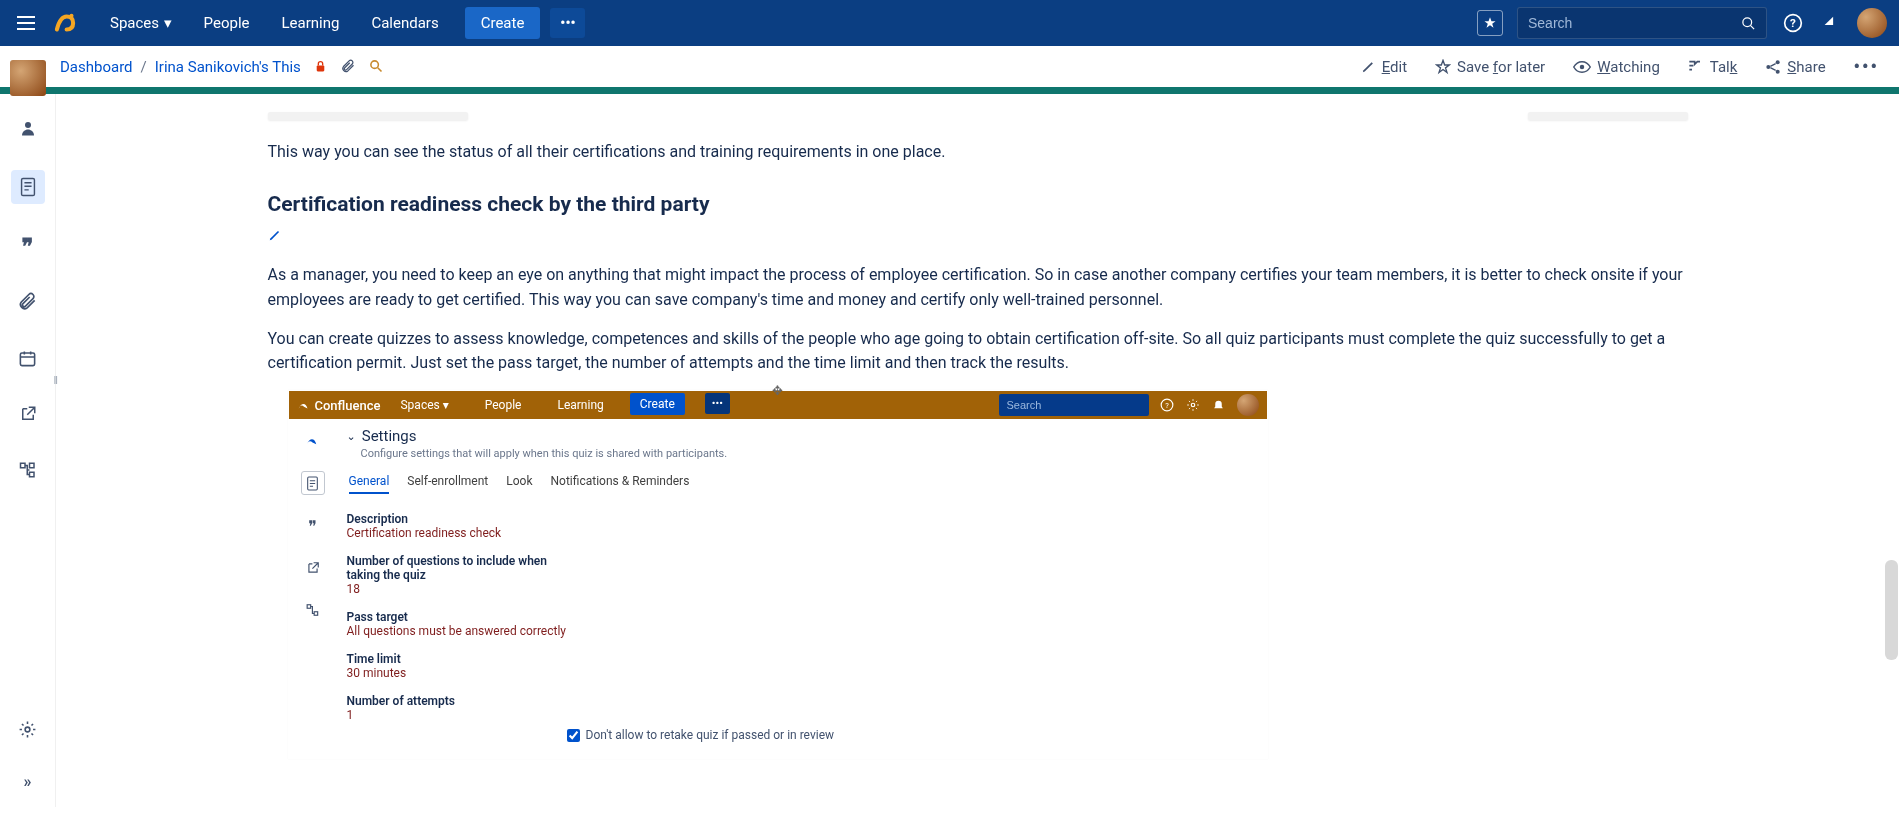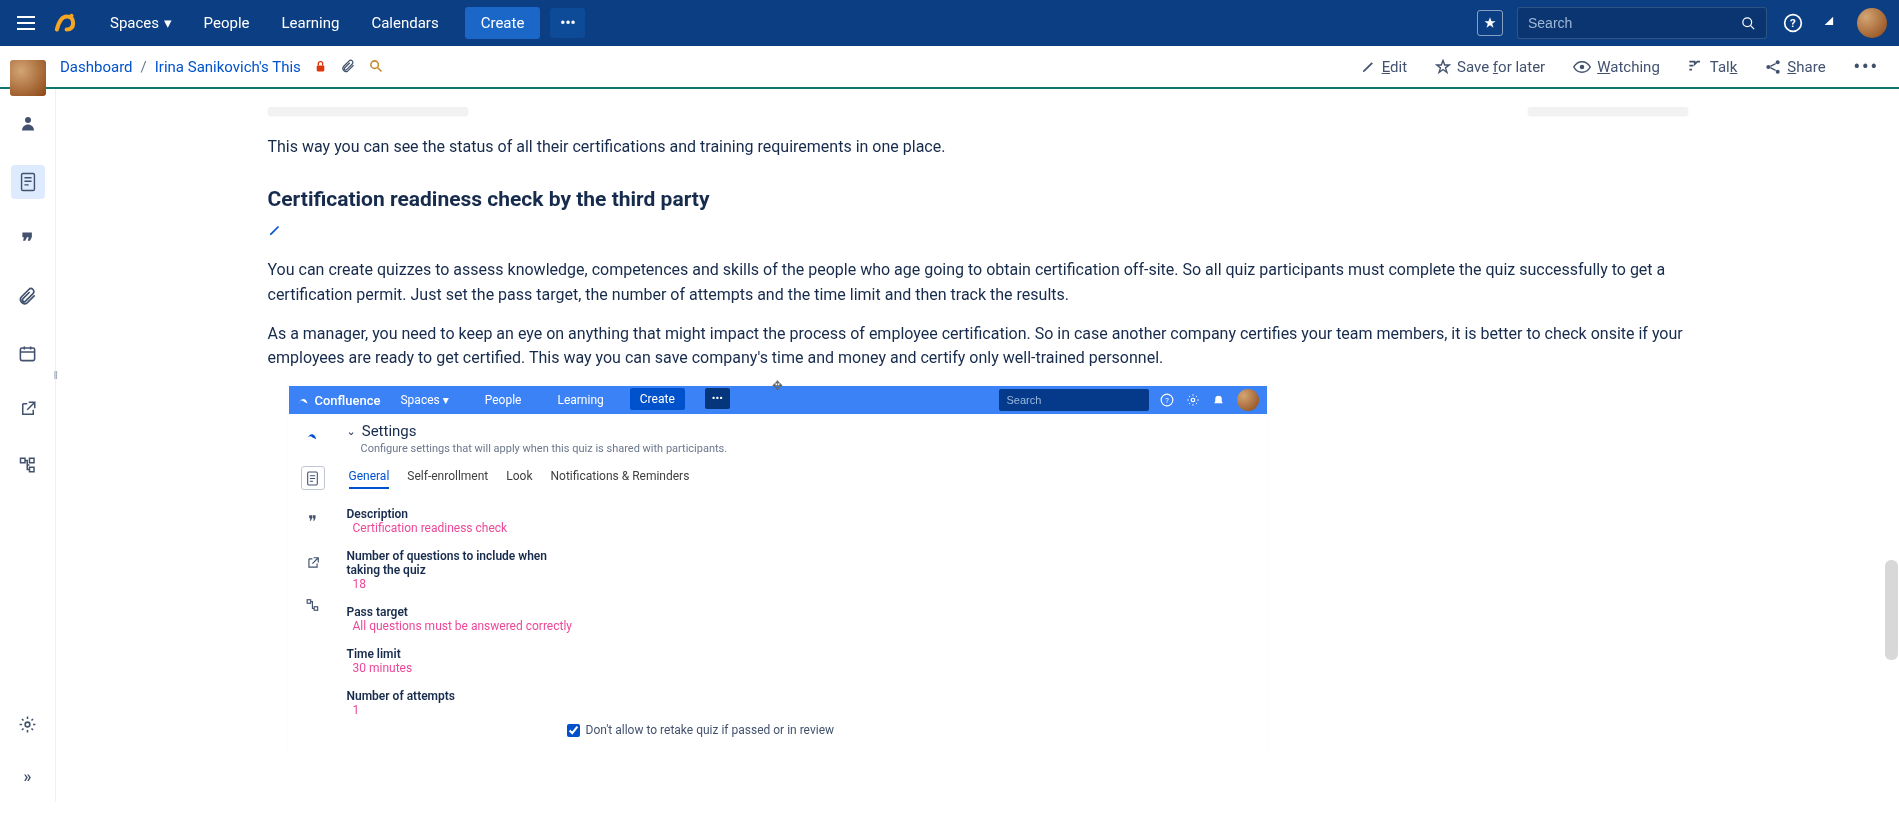--- a/index.html
+++ b/index.html
@@ -16,21 +16,21 @@
   .more-btn { background: #0d4a98; padding: 7px 10px; border-radius: 3px; margin-left:6px; cursor:pointer; font-weight:bold;}
   .topbar-right { margin-left: auto; display: flex; align-items: center; gap: 14px; }
   .star-box { width:26px; height:26px; border:1px solid rgba(255,255,255,0.5); border-radius:3px; display:flex; align-items:center; justify-content:center; cursor:pointer;}
   .search-box { background: #0a3570; border:1px solid rgba(255,255,255,0.15); border-radius: 3px; height: 32px; width: 250px; display:flex; align-items:center; padding:0 10px; }
   .search-box input { background: transparent; border: none; color: #fff; font-size: 14px; outline:none; flex:1; }
   .search-box input::placeholder { color: #a0b8d8; }
   .topbar-icon { width:24px; height:24px; display:flex; align-items:center; justify-content:center; cursor:pointer; color:#fff;}
   .avatar { width:30px; height:30px; border-radius:50%; background: radial-gradient(circle at 30% 30%, #d4a574, #8b4513); cursor:pointer;}
   
   
-  .subheader { display:flex; align-items:center; padding: 10px 20px 10px 60px; border-bottom: 2px solid #0f766e; }
+  .subheader { display:flex; align-items:center; padding: 10px 20px 10px 60px; border-bottom: 7px solid #0f766e; }
   .page-avatar { position:absolute; left:10px; top:60px; width:36px; height:36px; border-radius:3px; background: radial-gradient(circle at 30% 30%, #d4a574, #8b4513);}
   .breadcrumb { display:flex; align-items:center; gap:8px; font-size:15px;}
   .breadcrumb a { color:#0052cc; text-decoration:none; cursor:pointer;}
   .breadcrumb .sep { color:#6b778c;}
   .bc-icon { width:16px; height:16px; display:inline-flex; align-items:center; justify-content:center; margin-left:4px;}
   .page-actions { margin-left:auto; display:flex; align-items:center; gap:28px; font-size:15px; color:#42526e;}
   .page-action { display:flex; align-items:center; gap:6px; cursor:pointer;}
   .actions-more { font-size:18px; font-weight:bold; cursor:pointer; color:#42526e; letter-spacing:2px;}
   
   
@@ -46,21 +46,21 @@
   .faded-box { height:8px; background:#f2f2f2; box-shadow:0 1px 2px rgba(0,0,0,0.08); width:200px; border-radius:2px;}
   .faded-row { display:flex; justify-content:space-between; margin-bottom:20px;}
   .intro-text { font-size:16px; color:#172b4d; margin-bottom:28px; line-height:1.5;}
   .section-heading { font-size:21px; font-weight:700; color:#172b4d; margin-bottom:12px;}
   .edit-pencil { color:#0052cc; font-size:14px; margin-bottom:18px; cursor:pointer; display:inline-block;}
   .para { font-size:16px; line-height:1.55; color:#172b4d; margin-bottom:14px;}
   .move-handle { position:absolute; left:50%; top:-8px; transform:translateX(-50%); font-size:13px; color:#666; cursor:move;}
   
   
   .embed { margin:12px 0 0 20px; width:980px; border:1px solid #fff; background:#fff; position:relative; box-shadow:0 0 1px rgba(0,0,0,0.05);}
-  .embed-top { background:#3b82f6; height:28px; display:flex; align-items:center; padding:0 8px; color:#fff; font-size:12px;}
+  .embed-top { background:#a16207; height:28px; display:flex; align-items:center; padding:0 8px; color:#fff; font-size:12px;}
   .embed-logo { display:flex; align-items:center; gap:4px; font-weight:500; font-size:13px; margin-right:10px;}
   .embed-nav { display:flex; align-items:flex-start; gap:16px;}
   .embed-nav-item { padding:5px 10px; font-size:12px; cursor:pointer;}
   .embed-create { background:#0052cc; padding:4px 10px; border-radius:2px; font-size:12px;}
   .embed-more { background:#05357a; padding:4px 7px; border-radius:2px; font-size:11px; margin-left:4px;}
   .embed-right { margin-left:auto; display:flex; align-items:center; gap:10px;}
   .embed-search { background:#053a8a; border-radius:2px; height:22px; width:150px; padding:0 8px; display:flex; align-items:center;}
   .embed-search input { background:transparent; border:none; color:#fff; font-size:11px; outline:none; flex:1;}
   .embed-search input::placeholder{color:#9bb8de;}
   .embed-icon-sm { width:16px; height:16px; display:flex; align-items:center; justify-content:center; color:#fff; font-size:12px;}
@@ -73,21 +73,21 @@
   .embed-rail-icon.active-page { border:1px solid #c1c7d0; border-radius:3px; width:24px; height:24px;}
   
   .embed-content { flex:1; padding:8px 20px 16px 10px;}
   .embed-settings-hdr { display:flex; align-items:center; gap:6px; font-size:15px; color:#172b4d; margin-bottom:2px;}
   .embed-settings-desc { font-size:11px; color:#6b778c; margin-bottom:14px; margin-left:14px;}
   .embed-tabs { display:flex; gap:18px; font-size:12px; margin-bottom:18px; margin-left:2px;}
   .embed-tab { color:#404040; cursor:pointer; padding-bottom:4px;}
   .embed-tab.active { color:#0052cc; border-bottom:2px solid #0052cc;}
   .embed-row { display:flex; margin-bottom:14px; font-size:12px;flex-direction:column;}
   .embed-label { width:220px; font-weight:600; color:#172b4d;}
-  .embed-value { color:#ec4899;margin-left:6px;}
+  .embed-value { color:#7f1d1d;}
   .embed-check { display:flex; align-items:center; gap:6px; color:#42526e; font-size:12px; margin-left:220px;}
   .embed-check input { accent-color:#0052cc;}
   
   
   .scroll-hint { position:fixed; right:1px; top:560px; width:13px; height:100px; background:#d8d8d8; border-radius:6px;}
   
   svg { display:block; }
 </style>
 </head>
 <body>
@@ -263,22 +263,22 @@
       <div class="faded-box"></div>
       <div class="faded-box" style="width:160px;"></div>
     </div>
     <p class="intro-text">This way you can see the status of all their certifications and training requirements in one place.</p>
     
     <h2 class="section-heading">Certification readiness check by the third party</h2>
     <div class="edit-pencil"><svg width="14" height="14" viewBox="0 0 24 24">
             <path d="M3 21l3-1 13-13-2-2L4 18l-1 3z" fill="#0052cc"></path>
           </svg></div>
     
+    <p class="para">As a manager, you need to keep an eye on anything that might impact the process of employee certification. So in case another company certifies your team members, it is better to check onsite if your employees are ready to get certified. This way you can save company's time and money and certify only well-trained personnel.</p>
     <p class="para">You can create quizzes to assess knowledge, competences and skills of the people who age going to obtain certification off-site. So all quiz participants must complete the quiz successfully to get a certification permit. Just set the pass target, the number of attempts and the time limit and then track the results.</p>
-    <p class="para">As a manager, you need to keep an eye on anything that might impact the process of employee certification. So in case another company certifies your team members, it is better to check onsite if your employees are ready to get certified. This way you can save company's time and money and certify only well-trained personnel.</p>
     
     
     <div class="embed">
       <div class="move-handle">✥</div>
       <div class="embed-top">
         <div class="embed-logo">
           <svg width="14" height="14" viewBox="0 0 24 24">
                 <path d="M3 18c2-6 6-6 9-3l6 3c-2-9-10-12-15 0z" fill="#fff"></path>
               </svg>
           <span>Confluence</span>

